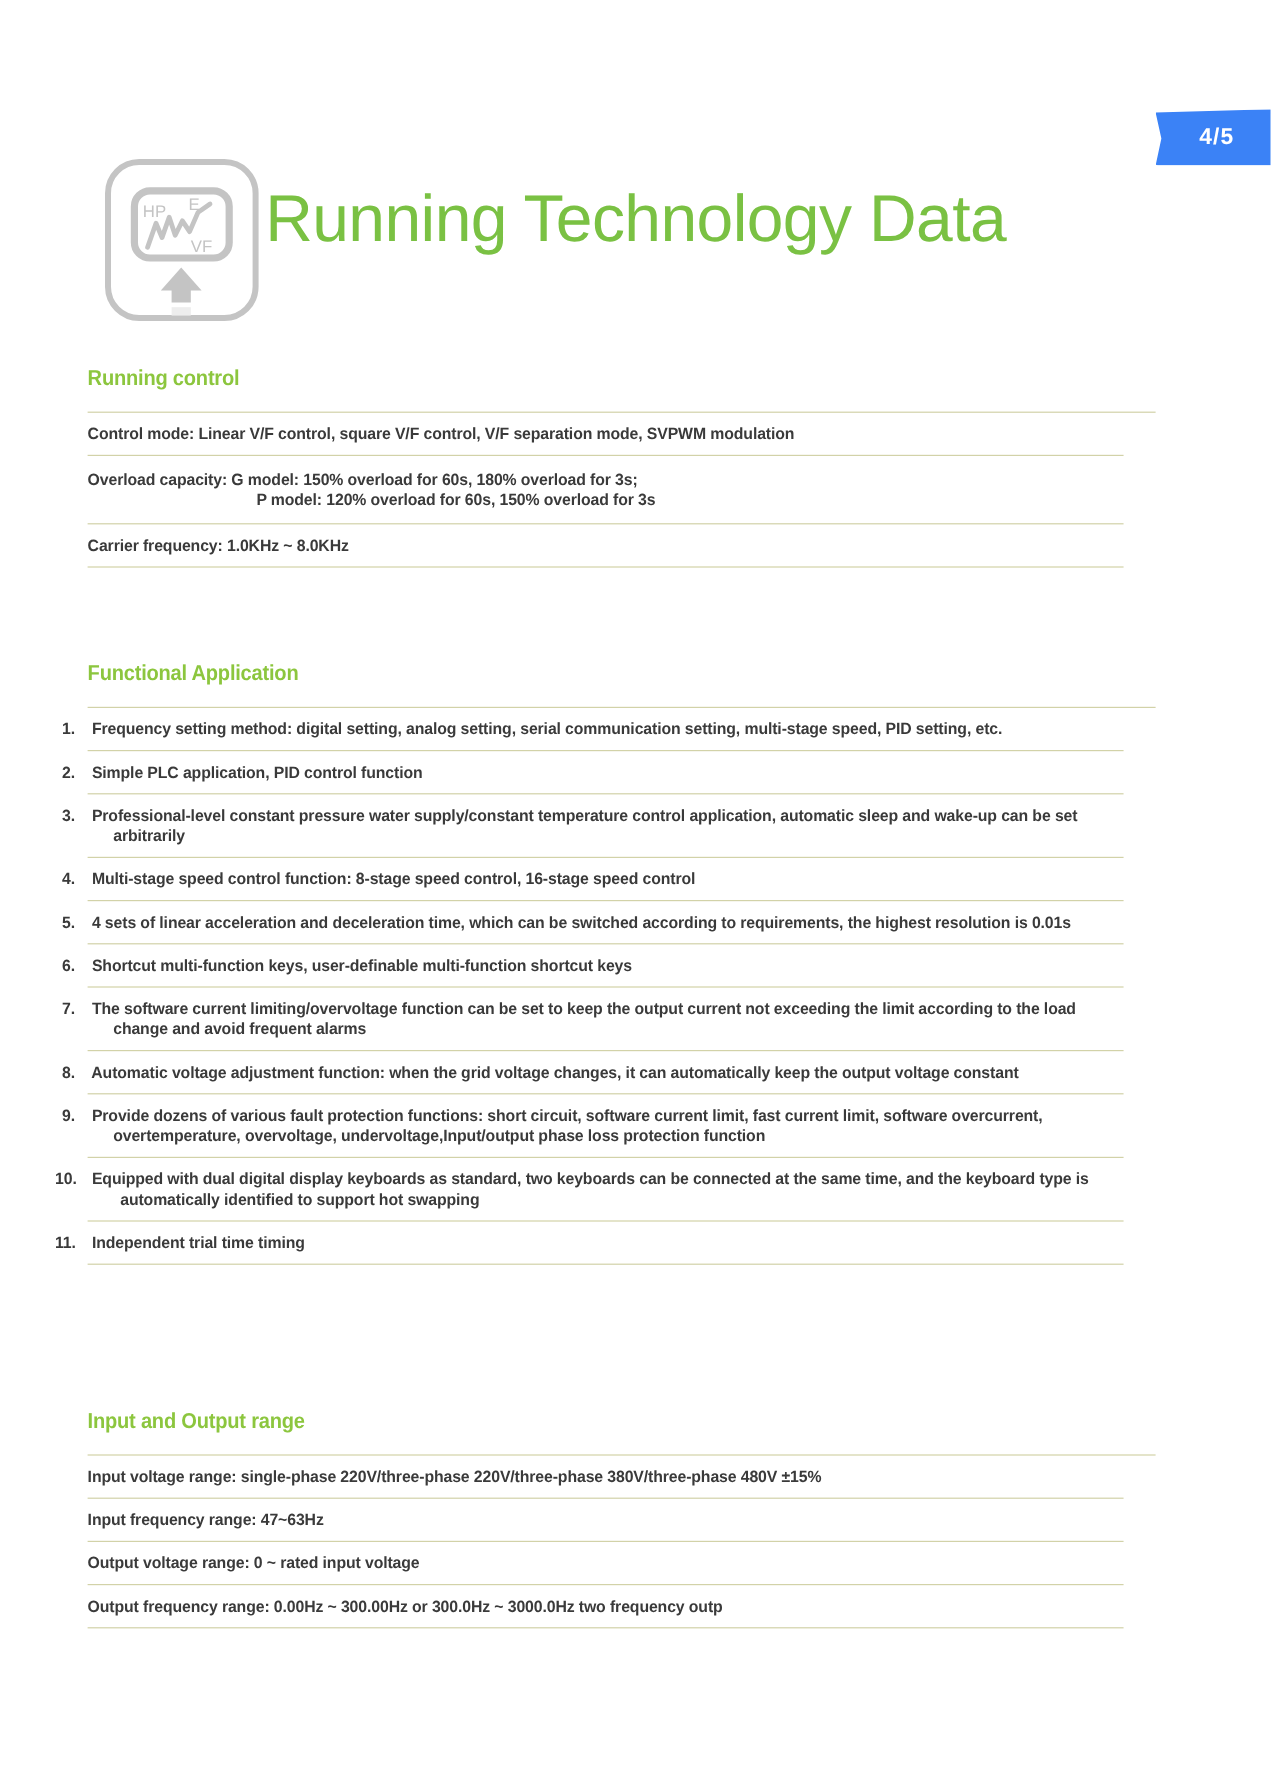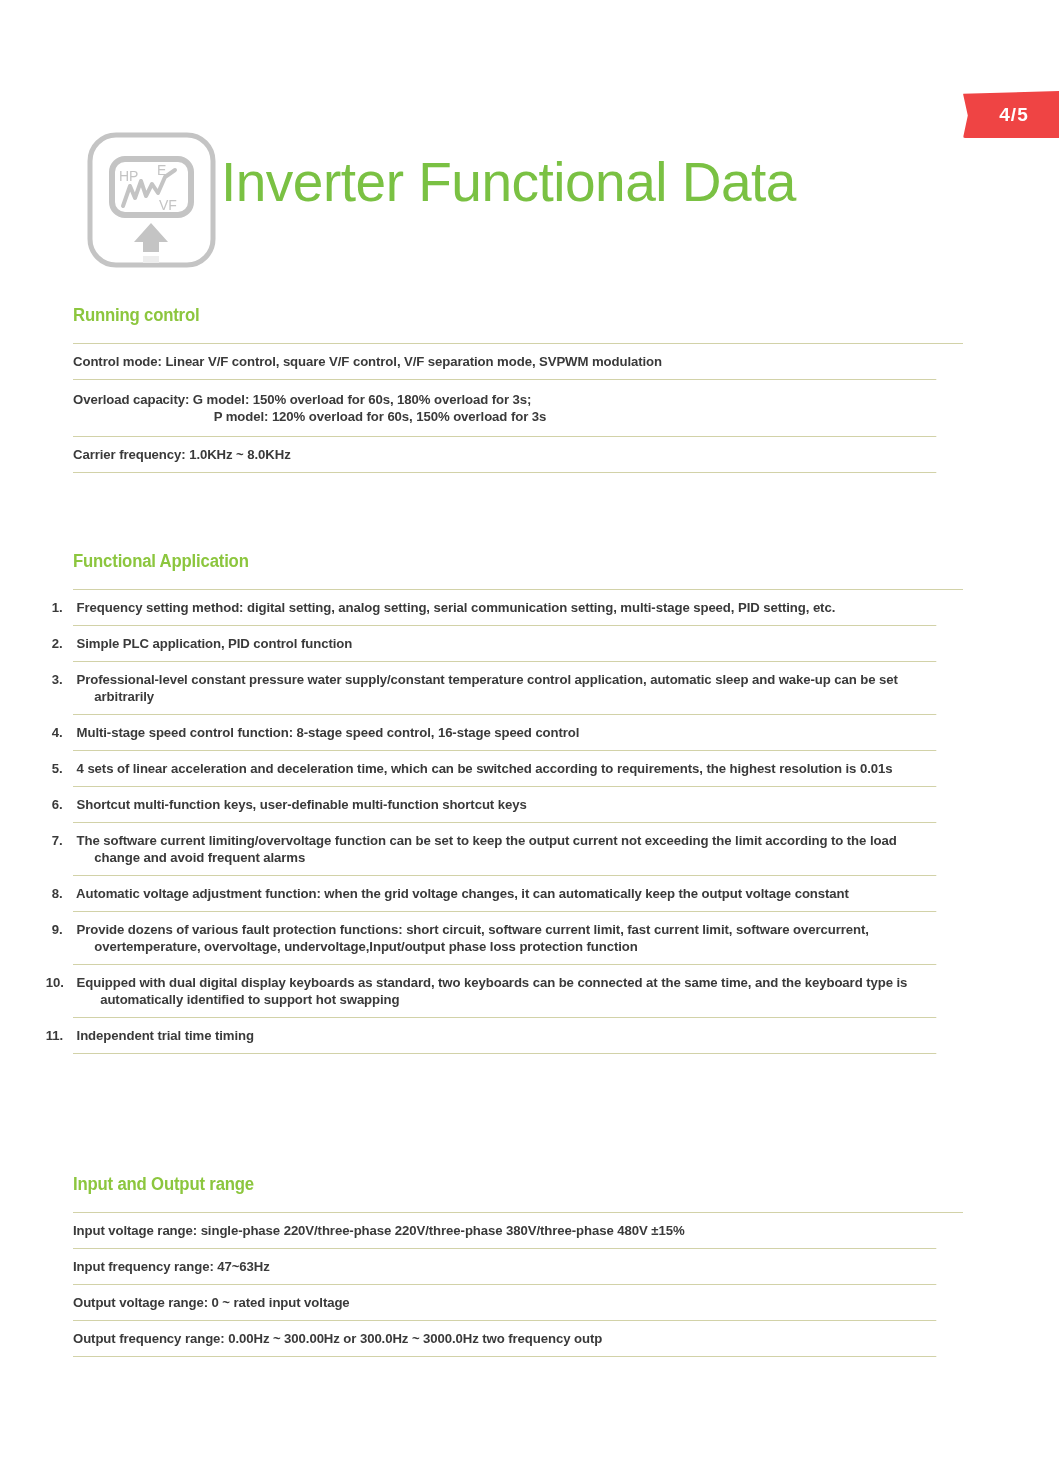--- a/index.html
+++ b/index.html
@@ -16,21 +16,21 @@
     overflow: hidden;
   }
 
   
   .page-badge {
     position: absolute;
     top: 91px;
     left: 963px;
     width: 96px;
     height: 47px;
-    background: #ef4444;
+    background: #3b82f6;
     color: #ffffff;
     font-size: 19px;
     font-weight: bold;
     letter-spacing: 1px;
     display: flex;
     align-items: center;
     justify-content: center;
     padding-left: 6px;
     box-sizing: border-box;
     clip-path: polygon(0% 6%, 100% 0%, 100% 100%, 0% 100%, 5% 52%);
@@ -140,21 +140,21 @@
       <text x="34" y="51" font-family="Liberation Sans, sans-serif" font-size="14" fill="#c4c4c4">HP</text>
       <text x="72" y="45" font-family="Liberation Sans, sans-serif" font-size="14" fill="#c4c4c4">E</text>
       <text x="74" y="80" font-family="Liberation Sans, sans-serif" font-size="14" fill="#c4c4c4">VF</text>
 
       <path d="M 66 93 L 49 112 L 58 112 L 58 122 L 74 122 L 74 112 L 83 112 Z" fill="#c4c4c4"></path>
 
       <path d="M 58 126 L 58 133 L 74 133 L 74 126 Z" fill="#ededed"></path>
     </svg>
   </div>
 
-  <div class="page-title">Inverter Functional Data</div>
+  <div class="page-title">Running Technology Data</div>
 </div>
 
 <div class="section s-running">
   <div class="section-title">Running control</div>
 
   <div class="rows">
     <div class="row">
       <span>Control mode: Linear V/F control, square V/F control, V/F separation mode, SVPWM modulation</span>
     </div>
 

